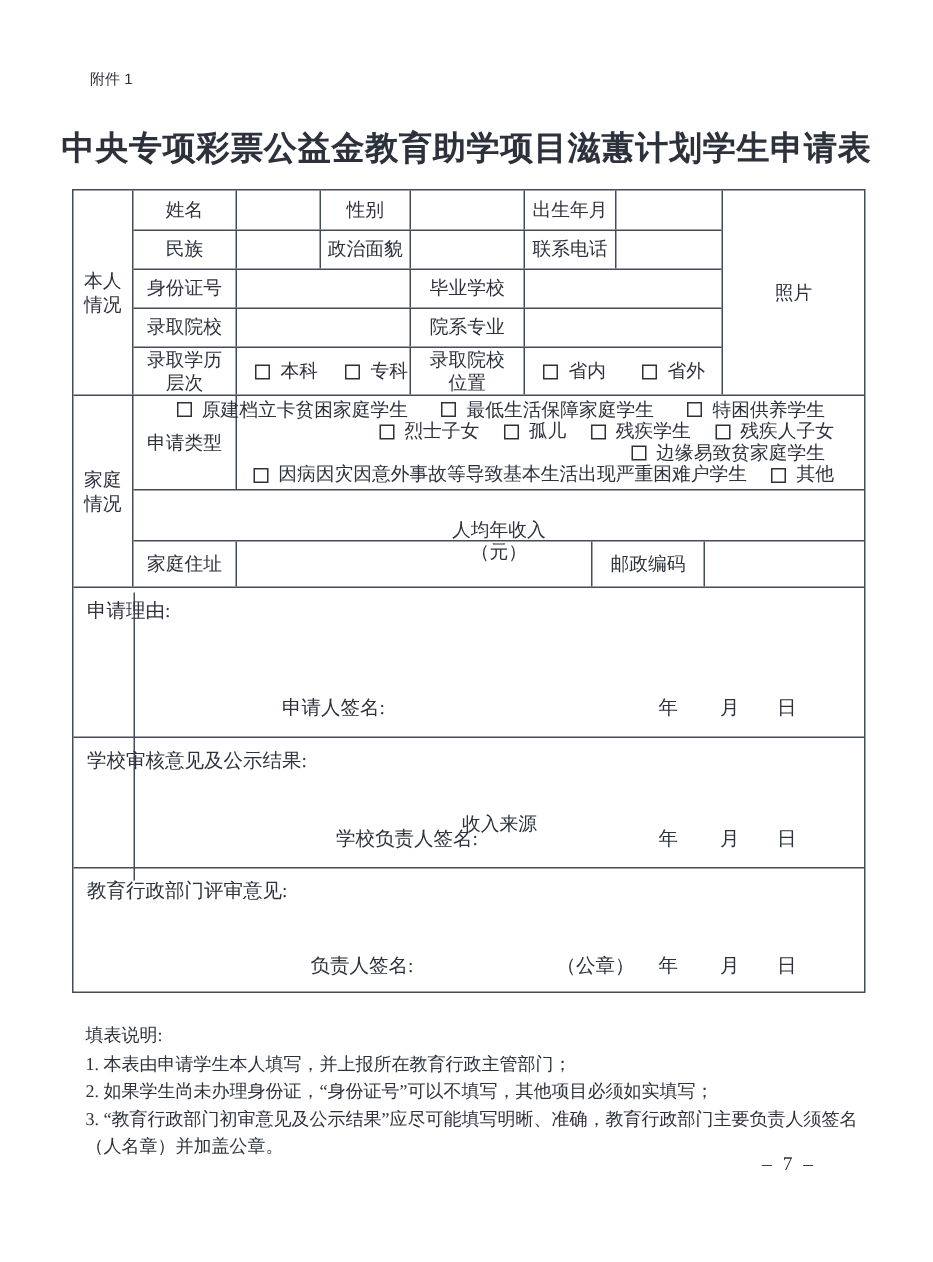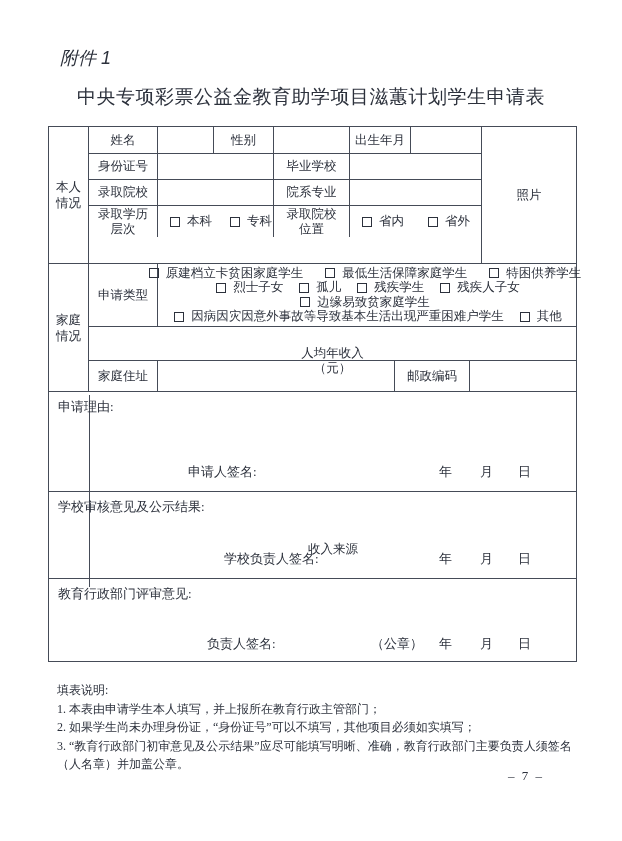--- a/index.html
+++ b/index.html
@@ -3,22 +3,22 @@
 <meta charset="utf-8">
 <style>
   :root{
     --ink:#2c313c;
     --line:#454b57;
   }
   *{box-sizing:border-box;margin:0;padding:0;}
   body{background:#ffffff;font-family:"Liberation Serif","DejaVu Serif",serif;color:var(--ink);}
   .page{position:relative;width:622px;height:841px;background:#fff;overflow:hidden;}
 
-  .attachment{position:absolute;left:60px;top:46px;font-size:18px;font-family:"Liberation Sans","DejaVu Sans",sans-serif;font-style:italic;}
-  .doc-title{position:absolute;left:0;right:0;top:84px;text-align:center;font-size:19px;font-weight:normal;
+  .attachment{position:absolute;left:60px;top:46px;font-size:10px;font-family:"Liberation Sans","DejaVu Sans",sans-serif;}
+  .doc-title{position:absolute;left:0;right:0;top:84px;text-align:center;font-size:22px;font-weight:bold;
              font-family:"Liberation Sans","DejaVu Sans",sans-serif;letter-spacing:0.5px;}
 
   .form{position:absolute;left:48px;top:126px;width:529px;height:536px;border:1px solid var(--line);font-size:12.5px;}
 
   .sec{display:flex;width:100%;}
   .sec + .sec{border-top:1px solid var(--line);}
 
   .sec-label{width:40px;flex:0 0 40px;border-right:1px solid var(--line);
              display:flex;flex-direction:column;align-items:center;justify-content:center;line-height:16px;}
   .mid{flex:1;display:flex;flex-direction:column;min-width:0;}
@@ -32,21 +32,21 @@
   .c.blank{justify-content:flex-start;}
 
   .h26{height:26px;} .h32{height:32px;} .h62{height:62px;} .h34{height:34px;flex-direction:column;}
   .w68{flex:0 0 68px;} .w56{flex:0 0 56px;} .w60{flex:0 0 60px;} .w76{flex:0 0 76px;}
   .w61{flex:0 0 61px;} .w116{flex:0 0 116px;} .w237{flex:0 0 237px;}
   .w75{flex:0 0 75px;} .grow{flex:1;}
 
   .cb-cell{justify-content:flex-start;padding-left:12px;}
   .cb{display:inline-block;width:10px;height:10px;border:1px solid var(--ink);margin-right:7px;flex:0 0 10px;}
   .cb-item{display:inline-flex;align-items:center;white-space:nowrap;}
-  .cb-area{flex:1;display:flex;flex-direction:column;justify-content:center;padding:3px 4px 3px 22px;}
+  .cb-area{flex:1;display:flex;flex-direction:column;justify-content:center;padding:3px 4px 3px 22px;align-items:flex-end;}
   .cb-line{display:flex;align-items:center;height:14.5px;}
   .cb-line .cb-item{margin-right:22px;}
   .cb-line.tight .cb-item{margin-right:16px;}
 
   .bigsec{position:relative;padding:6px 9px;font-size:13px;}
   .bigsec .sec-title{position:absolute;left:9px;top:6px;}
   .h100{height:100px;} .h87{height:87px;} .h85{height:85px;}
   .sig{position:absolute;bottom:12px;left:0;right:0;height:16px;font-size:13px;}
   .sig span{position:absolute;white-space:nowrap;}
 
@@ -69,20 +69,28 @@
         <span>本人</span>
         <span>情况</span>
       </div>
       <div class="mid">
         <div class="r h26">
           <div class="c w68">姓名</div>
           <div class="c w56 blank"></div>
           <div class="c w60">性别</div>
           <div class="c w76 blank"></div>
           <div class="c w61">出生年月</div>
+          <div class="c grow blank"></div>
+        </div>
+        <div class="r h26">
+          <div class="c w68">民族</div>
+          <div class="c w56 blank"></div>
+          <div class="c w60">政治面貌</div>
+          <div class="c w76 blank"></div>
+          <div class="c w61">联系电话</div>
           <div class="c grow blank"></div>
         </div>
         <div class="r h26">
           <div class="c w68">身份证号</div>
           <div class="c w116 blank"></div>
           <div class="c w76">毕业学校</div>
           <div class="c grow blank"></div>
         </div>
         <div class="r h26">
           <div class="c w68">录取院校</div>

